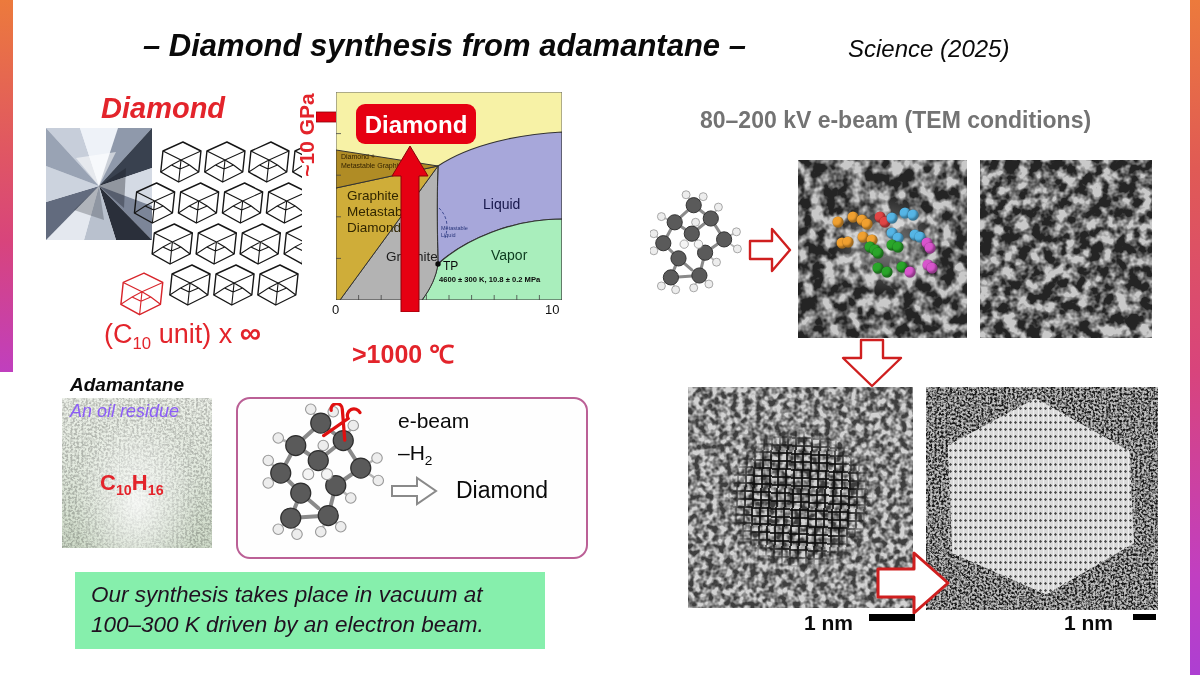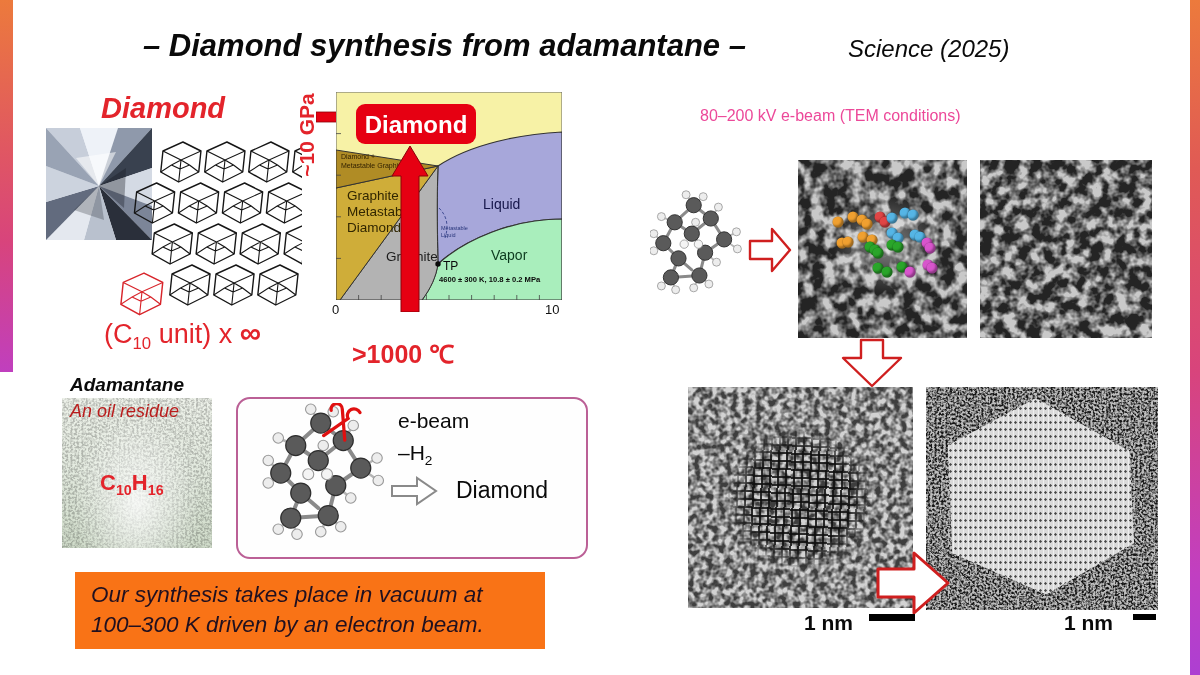--- a/index.html
+++ b/index.html
@@ -18,30 +18,30 @@
   .red{color:#e3242b;}
   .diamond-head{font-size:29px;font-weight:bold;font-style:italic;}
   .c10{font-size:27px;}
   .c10 sub{font-size:62%;}
   .c10 .inf{font-size:30px;font-weight:bold;}
   .pgpa{font-size:21px;font-weight:bold;transform:rotate(-90deg);white-space:nowrap;text-align:center;}
   .temp{font-size:25px;font-weight:bold;white-space:nowrap;margin-top:30px;}
   .axis-num{font-size:13px;color:#111;}
   .adam-head{font-size:19px;font-weight:bold;font-style:italic;color:#0a0a0a;}
   .oil-photo{width:150px;height:150px;position:relative;overflow:hidden;}
-  .oil-txt1{font-style:italic;font-size:18px;color:#b91c1c;white-space:nowrap;}
+  .oil-txt1{font-style:italic;font-size:18px;color:#8b5cf6;white-space:nowrap;}
   .oil-formula{font-size:22px;font-weight:bold;white-space:nowrap;}
   .oil-formula sub{font-size:65%;}
   .ebeam-box{border:2px solid #bb6096;border-radius:14px;background:#fefefe;}
   .ebeam-txt{font-size:21px;color:#0a0a0a;white-space:nowrap;}
   .ebeam-txt sub{font-size:65%;}
   .diamond-result{font-size:23px;color:#0a0a0a;white-space:nowrap;}
-  .summary-box{background:#f97316;color:#201020;font-style:italic;font-size:22.5px;
+  .summary-box{background:#86efac;color:#201020;font-style:italic;font-size:22.5px;
     line-height:1.35;padding:8px 16px;}
-  .tem-header{font-size:16px;color:#ec4899;white-space:nowrap;}
+  .tem-header{font-size:23px;color:#737373;white-space:nowrap;font-weight:bold;}
   .tem{position:absolute;overflow:hidden;}
   .tem svg{display:block;}
   .dot{position:absolute;width:11px;height:11px;border-radius:50%;
     transform:translate(-50%,-50%);box-shadow:inset -2px -2px 2px rgba(0,0,0,.35),0 0 1px rgba(0,0,0,.4);}
   .xhatch{position:absolute;left:14%;top:16%;right:15%;bottom:15%;transform:rotate(3deg);
     background:
       repeating-linear-gradient(90deg,rgba(15,15,15,.85) 0 2px,rgba(0,0,0,0) 2px 8px),
       repeating-linear-gradient(0deg,rgba(15,15,15,.85) 0 2px,rgba(0,0,0,0) 2px 8px);
     -webkit-mask-image:radial-gradient(ellipse 62% 62% at 50% 50%,#000 52%,transparent 76%);
     mask-image:radial-gradient(ellipse 62% 62% at 50% 50%,#000 52%,transparent 76%);}

